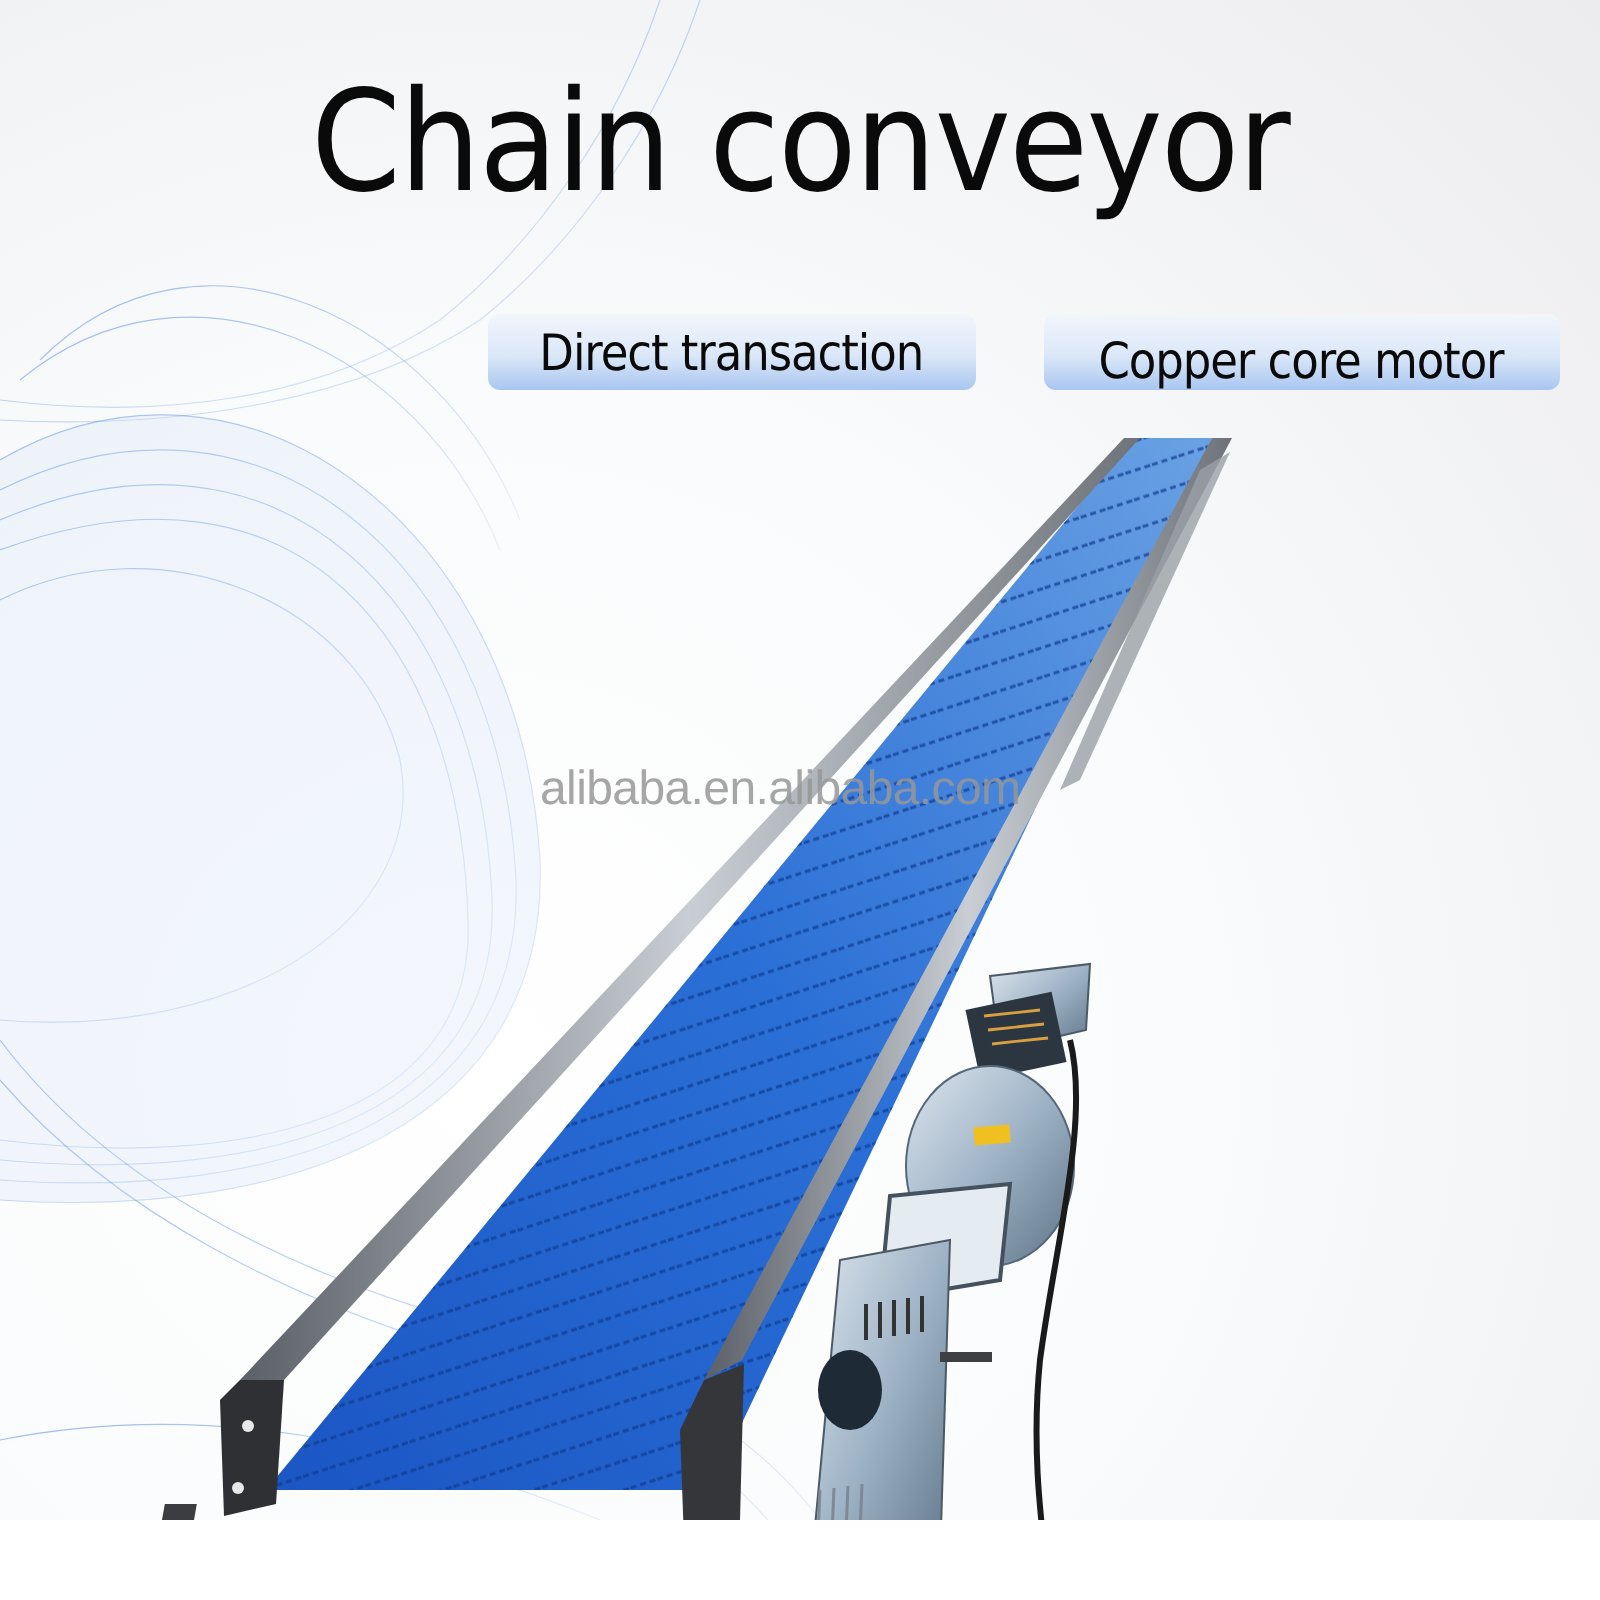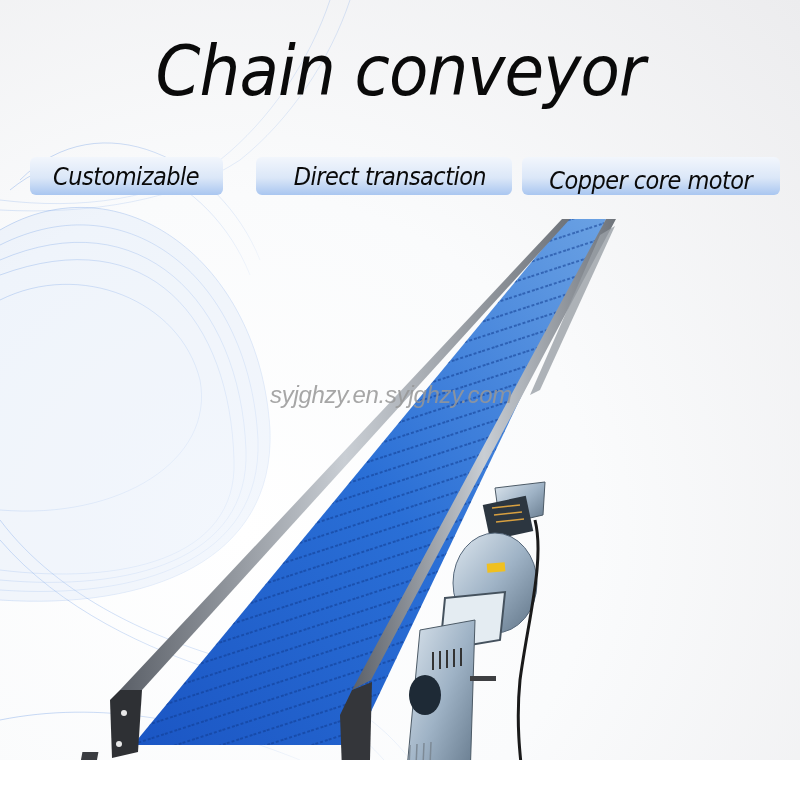--- a/index.html
+++ b/index.html
@@ -1,37 +1,36 @@
 <!DOCTYPE html>
 <html><head>
 <meta charset="utf-8">
 <style>
   html, body { margin: 0; padding: 0; }
   body { width: 800px; height: 800px; overflow: hidden; font-family: "DejaVu Sans", sans-serif; }
   .canvas {
     position: relative; width: 800px; height: 760px; overflow: hidden;
     background: radial-gradient(ellipse at 30% 70%, #ffffff 0%, #fafbfc 45%, #ececee 100%);
-    font-style: italic;
   }
   .bg-waves { position: absolute; left: 0; top: 0; width: 800px; height: 800px; }
   .title {
     position: absolute; left: 0; top: 30px; width: 800px; text-align: center;
     font-family: "DejaVu Sans", sans-serif; font-size: 70px; color: #0a0a0a;
     letter-spacing: -1px; font-weight: normal; transform: scaleX(0.92);
   }
   .badge {
     position: absolute; top: 157px; height: 38px; border-radius: 6px;
     background: linear-gradient(to bottom, #f2f6fc 0%, #dbe7f8 55%, #a9c6f0 100%);
     display: flex; align-items: center; justify-content: center;
     font-family: "DejaVu Sans", sans-serif; font-size: 25px; color: #0a0a0a;
     letter-spacing: -0.6px; white-space: nowrap;
   }
   .badge span { display: inline-block; transform: scaleX(0.9); }
   .b1 { left: 30px; width: 193px; }
-  .b2 { left: 256px; width: 244px; padding-left: 12px; }
+  .b2 { left: 244px; width: 244px; }
   .b3 { left: 522px; width: 258px; align-items: flex-end; }
   .scene { position: absolute; left: 0; top: 0; width: 800px; height: 800px; }
   .watermark {
     position: absolute; left: 270px; top: 381px;
     font-family: "Liberation Sans", sans-serif; font-size: 24px;
     color: rgba(150,150,150,0.85); letter-spacing: -0.3px;
   }
 </style>
 </head>
 <body>
@@ -59,23 +58,20 @@
       <path d="M330 0 C310 60 270 120 220 160 C160 200 80 210 0 200"></path>
       <path d="M350 0 C330 60 290 120 240 160 C180 200 90 215 0 210"></path>
     </g>
     <g fill="#cfe0f7" opacity="0.25">
       <path d="M0 230 C120 160 260 260 270 430 C275 560 150 610 0 600 Z"></path>
     </g>
   </svg>
 
   <div class="title">Chain conveyor</div>
 
-  <div class="badge b1">
-    <span>Customizable</span>
-  </div>
   <div class="badge b2">
     <span>Direct transaction</span>
   </div>
   <div class="badge b3">
     <span>Copper core motor</span>
   </div>
 
   <svg class="scene" viewBox="0 0 800 800">
     <defs>
       <linearGradient id="belt" x1="0" y1="1" x2="1" y2="0">
@@ -138,14 +134,14 @@
         <line x1="410" y1="745" x2="408" y2="790"></line>
         <line x1="417" y1="744" x2="415" y2="790"></line>
         <line x1="424" y1="743" x2="422" y2="790"></line>
         <line x1="431" y1="742" x2="429" y2="790"></line>
       </g>
       <rect x="470" y="676" width="26" height="5" fill="#3e3f42"></rect>
       <path d="M535 520 C545 560 528 620 520 680 C515 730 522 770 525 800" fill="none" stroke="#1a1a1a" stroke-width="3"></path>
     </g>
   </svg>
 
-  <div class="watermark">syjghzy.en.syjghzy.com</div>
+  <div class="watermark">alibaba.en.alibaba.com</div>
 </div>
 
 </body></html>

